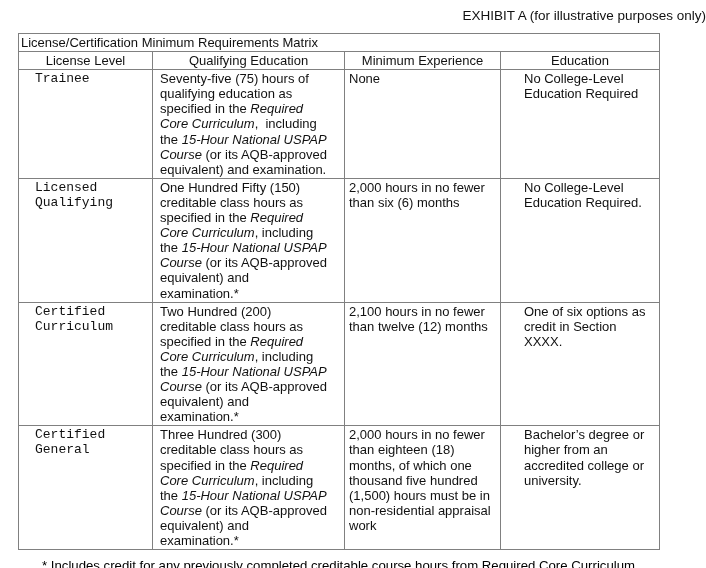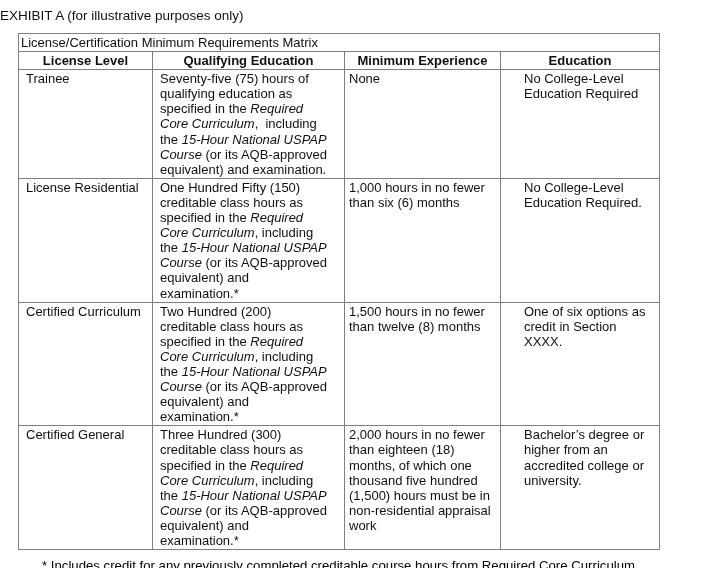--- a/index.html
+++ b/index.html
@@ -14,21 +14,21 @@
     color: #111111;
     overflow: hidden;
   }
   .page {
     width: 706px;
     height: 568px;
     position: relative;
   }
   .exhibit-title {
     padding-top: 8px;
-    text-align: left;
+    text-align: right;
     font-size: 13.5px;
     line-height: 16px;
     color: #111111;
   }
   table.matrix {
     border-collapse: collapse;
     table-layout: fixed;
     width: 641px;
     margin: 9px 0 8px 18px;
   }
@@ -43,32 +43,32 @@
     word-wrap: break-word;
   }
   .title-cell {
     text-align: center;
     font-weight: bold;
     padding: 1px 2px;
     white-space: normal;
   }
   tr.header-row th {
     text-align: center;
-    font-weight: bold;
+    font-weight: normal;
     padding: 1px 2px;
     vertical-align: middle;
     white-space: normal;
   }
   tr.title-row  { height: 18px; }
   tr.header-row { height: 17px; }
   tr.row-1 { height: 105px; }
   tr.row-2 { height: 123px; }
   tr.row-3 { height: 121px; }
   tr.row-4 { height: 119px; }
-  td.c1 { padding: 1px 4px 1px 7px; }
+  td.c1 { padding: 1px 4px 1px 16px; font-family: Liberation Mono, monospace; }
   td.c2 { padding: 1px 14px 1px 7px; }
   td.c3 { padding: 1px 4px 1px 4px; }
   td.c4 { padding: 1px 4px 1px 23px; }
   .footnote {
     width: 641px;
     margin: 3px 0 0 18px;
     text-align: center;
     font-size: 13.2px;
     line-height: 16px;
     color: #000000;
@@ -102,30 +102,30 @@
     </tr>
 
     <tr class="row-1">
       <td class="c1">Trainee</td>
       <td class="c2">Seventy-five (75) hours of qualifying education as specified in the <i>Required Core Curriculum</i>,  including the <i>15-Hour National USPAP Course</i> (or its AQB-approved equivalent) and examination.</td>
       <td class="c3">None</td>
       <td class="c4">No College-Level Education Required</td>
     </tr>
 
     <tr class="row-2">
-      <td class="c1">License Residential</td>
+      <td class="c1">Licensed Qualifying</td>
       <td class="c2">One Hundred Fifty (150) creditable class hours as specified in the <i>Required Core Curriculum</i>, including the <i>15-Hour National USPAP Course</i> (or its AQB-approved equivalent) and examination.*</td>
-      <td class="c3">1,000 hours in no fewer than six (6) months</td>
+      <td class="c3">2,000 hours in no fewer than six (6) months</td>
       <td class="c4">No College-Level Education Required.</td>
     </tr>
 
     <tr class="row-3">
       <td class="c1">Certified Curriculum</td>
       <td class="c2">Two Hundred (200) creditable class hours as specified in the <i>Required Core Curriculum</i>, including the <i>15-Hour National USPAP Course</i> (or its AQB-approved equivalent) and examination.*</td>
-      <td class="c3">1,500 hours in no fewer than twelve (8) months</td>
+      <td class="c3">2,100 hours in no fewer than twelve (12) months</td>
       <td class="c4">One of six options as credit in Section XXXX.</td>
     </tr>
 
     <tr class="row-4">
       <td class="c1">Certified General</td>
       <td class="c2">Three Hundred (300) creditable class hours as specified in the <i>Required Core Curriculum</i>, including the <i>15-Hour National USPAP Course</i> (or its AQB-approved equivalent) and examination.*</td>
       <td class="c3">2,000 hours in no fewer than eighteen (18) months, of which one thousand five hundred (1,500) hours must be in non-residential appraisal work</td>
       <td class="c4">Bachelor’s degree or higher from an accredited college or university.</td>
     </tr>
   </tbody>

